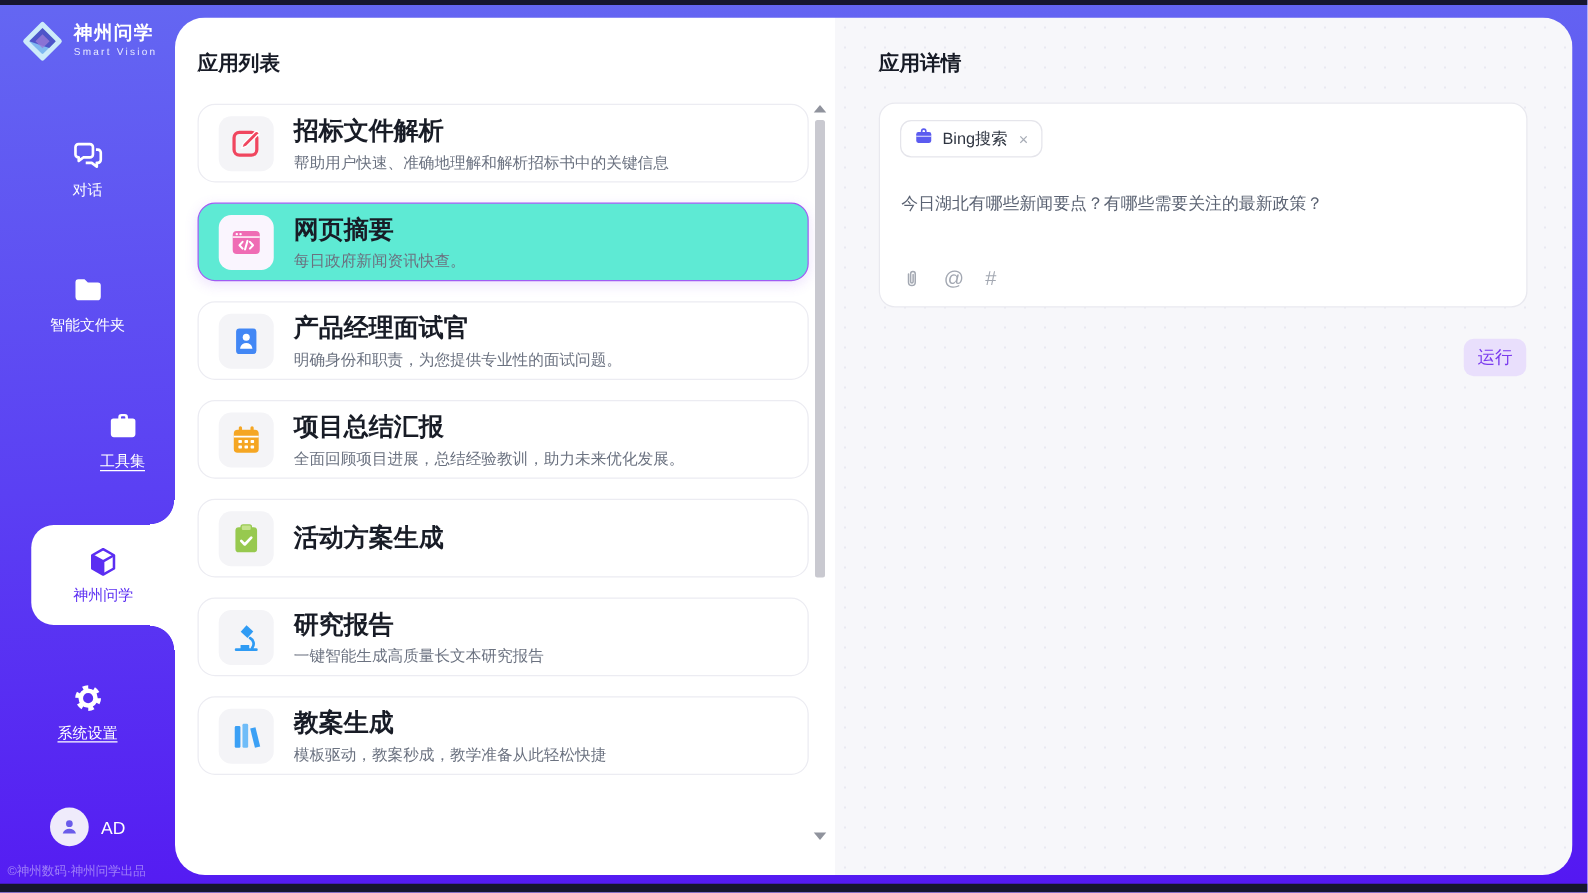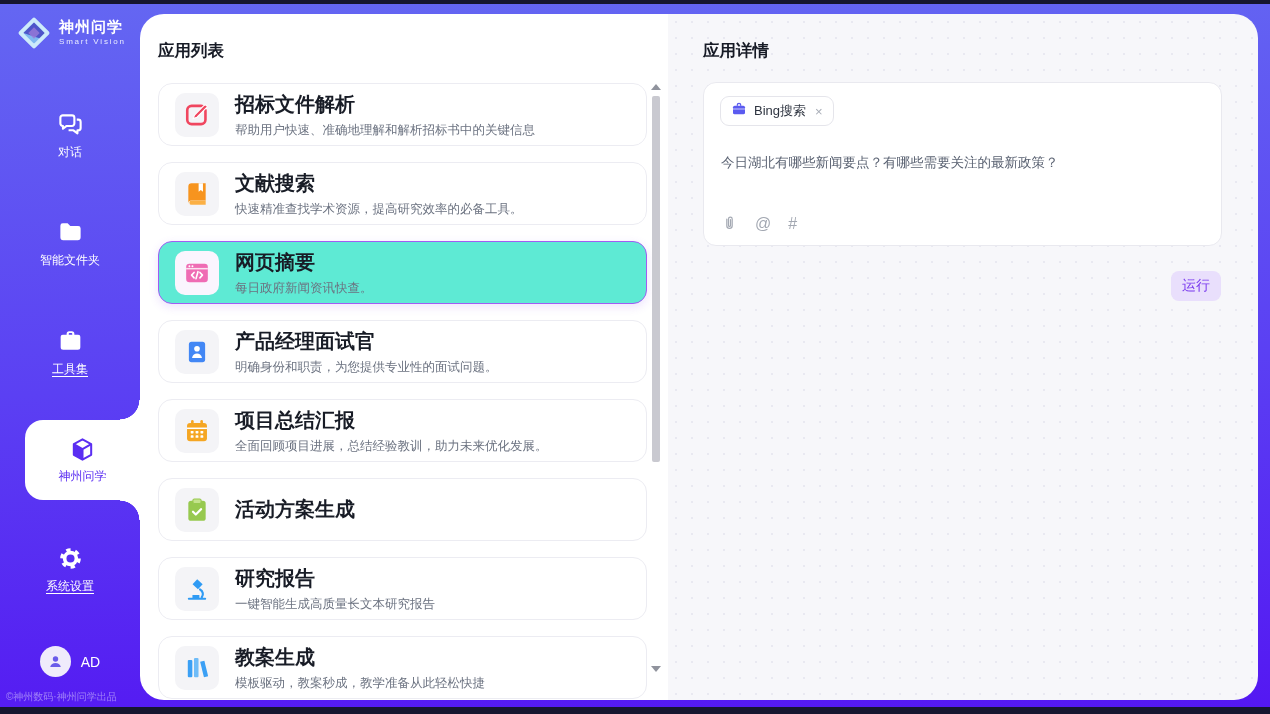--- a/index.html
+++ b/index.html
@@ -138,21 +138,21 @@
     <span class="nav-label">对话</span>
   </div>
       <div class="nav-item" style="top: 219px;">
     <span class="nav-icon">
           <svg viewBox="0 0 28 28">
             <path d="M3.5 7A2.5 2.5 0 0 1 6 4.5h5l2.8 2.8H22A2.5 2.5 0 0 1 24.5 9.8V19a3 3 0 0 1-3 3h-15a3 3 0 0 1-3-3z" fill="#fff"></path>
           </svg>
         </span>
     <span class="nav-label">智能文件夹</span>
   </div>
-      <div class="nav-item" style="top: 328px;">
+      <div class="nav-item" style="top: 328px; padding-left: 28px;">
     <span class="nav-icon">
           <svg viewBox="0 0 28 28">
             <path fill-rule="evenodd" d="M10 7V6a2.6 2.6 0 0 1 2.6-2.6h2.8A2.6 2.6 0 0 1 18 6v1h4a2.2 2.2 0 0 1 2.2 2.2V20a2.6 2.6 0 0 1-2.6 2.6H6.4A2.6 2.6 0 0 1 3.8 20V9.2A2.2 2.2 0 0 1 6 7zm2.2 0h3.6V6a.8.8 0 0 0-.8-.8h-2a.8.8 0 0 0-.8.8z" fill="#fff"></path>
           </svg>
         </span>
     <span class="nav-label underlined">工具集</span>
   </div>
       <div class="nav-item active" style="top: 420px;">
     <span class="nav-icon">
           <svg viewBox="0 0 28 28">
@@ -194,33 +194,20 @@
         <div class="list-item">
     <span class="item-icon-box">
             <svg viewBox="0 0 24 24">
               <rect x="3" y="3.6" width="16.8" height="16.8" rx="4" fill="none" stroke="#F0465F" stroke-width="2.4"></rect>
               <path d="M20.6 5.4L12 14l-3.5 1.3L9.7 12l8.6-8.6a1.85 1.85 0 0 1 2.6 0 1.85 1.85 0 0 1 0 2.6z" fill="#F0465F" stroke="#fff" stroke-width="1"></path>
             </svg>
           </span>
     <span class="item-texts">
       <span class="item-title">招标文件解析</span>
       <span class="item-desc">帮助用户快速、准确地理解和解析招标书中的关键信息</span>
-    </span>
-  </div>
-        <div class="list-item">
-    <span class="item-icon-box">
-            <svg viewBox="0 0 24 24">
-              <path d="M4 5a3 3 0 0 1 3-3h13v16H7a3 3 0 0 0-3 3z" fill="#F7941E"></path>
-              <path d="M7 18h13v4H7a2 2 0 0 1 0-4z" fill="#FBB045"></path>
-              <path d="M13.5 2h4v8l-2-1.6L13.5 10z" fill="#fff"></path>
-            </svg>
-          </span>
-    <span class="item-texts">
-      <span class="item-title">文献搜索</span>
-      <span class="item-desc">快速精准查找学术资源，提高研究效率的必备工具。</span>
     </span>
   </div>
         <div class="list-item selected">
     <span class="item-icon-box">
             <svg viewBox="0 0 24 24">
               <rect x="2" y="3.5" width="20" height="17" rx="3" fill="#EF6CB4"></rect>
               <path d="M2 8h20" stroke="#fff" stroke-width="1.4" opacity=".8"></path>
               <circle cx="5" cy="5.8" r=".9" fill="#fff"></circle>
               <circle cx="7.8" cy="5.8" r=".9" fill="#fff"></circle>
               <path d="M9.3 11.5L7 14l2.3 2.5M14.7 11.5L17 14l-2.3 2.5M12.9 10.8l-1.8 6.4" stroke="#fff" stroke-width="1.5" fill="none" stroke-linecap="round" stroke-linejoin="round"></path>

